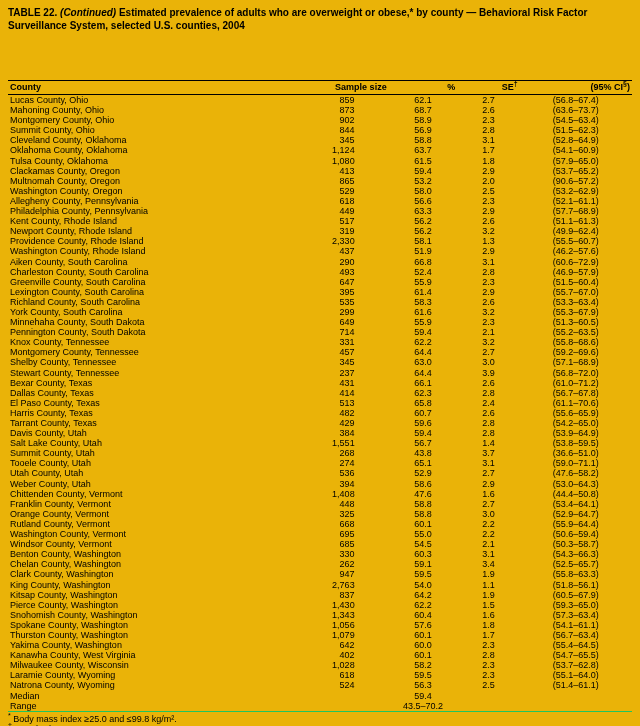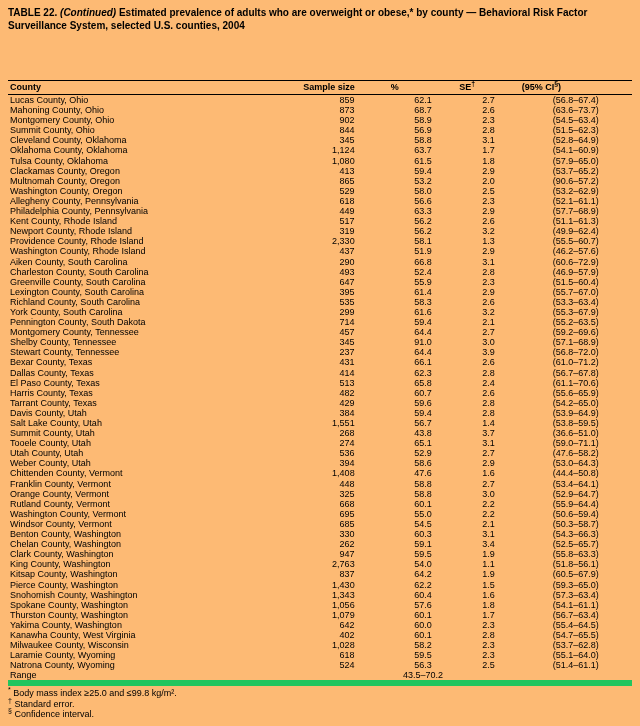--- a/index.html
+++ b/index.html
@@ -3,48 +3,48 @@
 <meta charset="utf-8">
 <style>
   * { box-sizing: border-box; }
   html, body { margin: 0; padding: 0; background: #ffffff; color: #000000; }
   body { font-family: "Liberation Sans", sans-serif; }
   .page {
     width: 640px;
     height: 726px;
     padding: 6px 8px 4px 8px;
     overflow: hidden;
-    background: #fdba74;
+    background: #eab308;
   }
   .title {
     font-size: 10px;
     font-weight: 700;
     line-height: 13px;
     margin-bottom: 4px;
     color: #000;
   }
   .title .continued { font-style: italic; }
   table.data {
     width: 100%;
     border-collapse: collapse;
     table-layout: fixed;
-    border-bottom: 6px solid #22c55e;
+    border-bottom: 1px solid #22c55e;
     margin-top: 48px;
   }
   thead th {
     border-top: 1px solid #000;
     border-bottom: 1px solid #000;
     font-size: 9px;
     font-weight: 700;
     padding: 1px 2px;
     line-height: 11px;
     white-space: nowrap;
   }
   th.c0 { text-align: left; }
-  th.c1, th.c2, th.c3, th.c4 { text-align: left; }
+  th.c1, th.c2, th.c3, th.c4 { text-align: right; }
   td {
     font-size: 9px;
     line-height: 10.1px;
     padding: 0 2px;
     white-space: nowrap;
     overflow: hidden;
   }
   td.c0 { text-align: left; }
   td.c1 { text-align: right; padding-right: 34px; }
   td.c2, td.c3, td.c4 { text-align: center; }
@@ -233,37 +233,51 @@
           <td class="c4">(53.3–63.4)</td>
         </tr>
         <tr>
           <td class="c0">York County, South Carolina</td>
           <td class="c1">299</td>
           <td class="c2">61.6</td>
           <td class="c3">3.2</td>
           <td class="c4">(55.3–67.9)</td>
         </tr>
         <tr>
+          <td class="c0">Minnehaha County, South Dakota</td>
+          <td class="c1">649</td>
+          <td class="c2">55.9</td>
+          <td class="c3">2.3</td>
+          <td class="c4">(51.3–60.5)</td>
+        </tr>
+        <tr>
           <td class="c0">Pennington County, South Dakota</td>
           <td class="c1">714</td>
           <td class="c2">59.4</td>
           <td class="c3">2.1</td>
           <td class="c4">(55.2–63.5)</td>
         </tr>
         <tr>
+          <td class="c0">Knox County, Tennessee</td>
+          <td class="c1">331</td>
+          <td class="c2">62.2</td>
+          <td class="c3">3.2</td>
+          <td class="c4">(55.8–68.6)</td>
+        </tr>
+        <tr>
           <td class="c0">Montgomery County, Tennessee</td>
           <td class="c1">457</td>
           <td class="c2">64.4</td>
           <td class="c3">2.7</td>
           <td class="c4">(59.2–69.6)</td>
         </tr>
         <tr>
           <td class="c0">Shelby County, Tennessee</td>
           <td class="c1">345</td>
-          <td class="c2">91.0</td>
+          <td class="c2">63.0</td>
           <td class="c3">3.0</td>
           <td class="c4">(57.1–68.9)</td>
         </tr>
         <tr>
           <td class="c0">Stewart County, Tennessee</td>
           <td class="c1">237</td>
           <td class="c2">64.4</td>
           <td class="c3">3.9</td>
           <td class="c4">(56.8–72.0)</td>
         </tr>
@@ -476,20 +490,27 @@
           <td class="c2">59.5</td>
           <td class="c3">2.3</td>
           <td class="c4">(55.1–64.0)</td>
         </tr>
         <tr>
           <td class="c0">Natrona County, Wyoming</td>
           <td class="c1">524</td>
           <td class="c2">56.3</td>
           <td class="c3">2.5</td>
           <td class="c4">(51.4–61.1)</td>
+        </tr>
+        <tr class="summary">
+          <td class="c0">Median</td>
+          <td class="c1"></td>
+          <td class="c2">59.4</td>
+          <td class="c3"></td>
+          <td class="c4"></td>
         </tr>
         <tr class="summary">
           <td class="c0">Range</td>
           <td class="c1"></td>
           <td class="c2">43.5–70.2</td>
           <td class="c3"></td>
           <td class="c4"></td>
         </tr>
       </tbody>
   </table>

